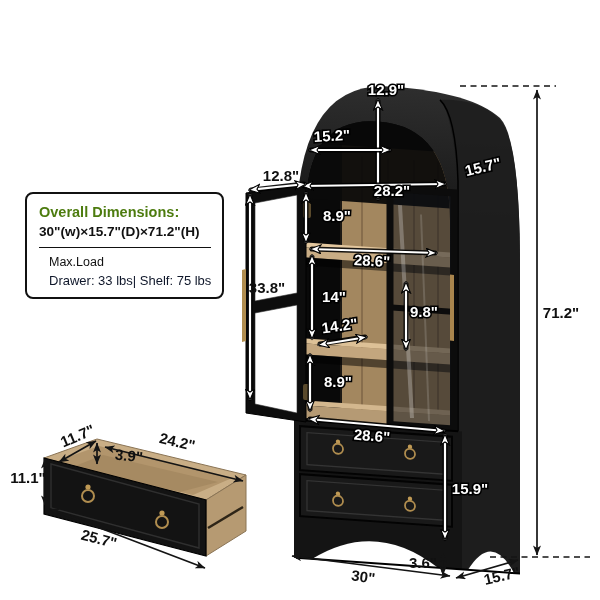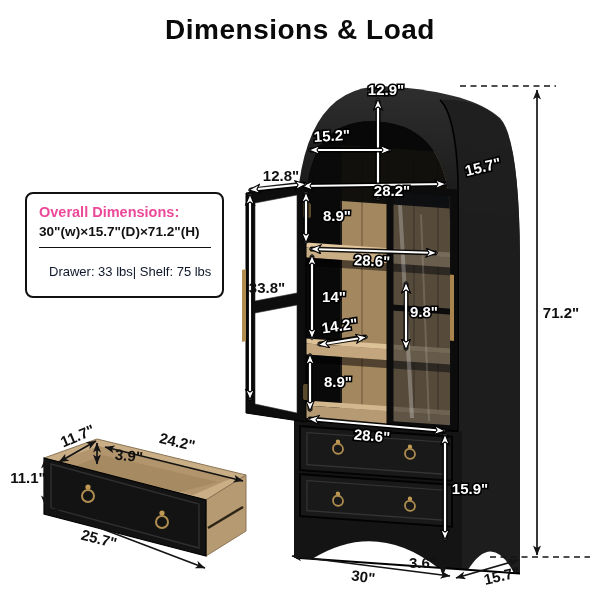--- a/index.html
+++ b/index.html
@@ -3,21 +3,21 @@
 <meta charset="utf-8">
 <style>
   html,body{margin:0;padding:0;background:#fff;}
   .stage{position:relative;width:600px;height:600px;background:#fff;overflow:hidden;
          font-family:"Liberation Sans",sans-serif;}
   .scene{position:absolute;left:0;top:0;width:600px;height:600px;}
   .title{position:absolute;left:0;top:14px;width:600px;text-align:center;
          font-size:28px;font-weight:700;color:#0a0a0a;letter-spacing:.5px;}
   .infobox{position:absolute;left:25px;top:192px;width:172px;background:#fff;
            border:2px solid #111;border-radius:8px;padding:10px 11px 9px 12px;z-index:5;}
-  .ib-h{font-size:14.5px;font-weight:700;color:#ec4899;margin-bottom:4px;}
+  .ib-h{font-size:14.5px;font-weight:700;color:#4d7c0f;margin-bottom:4px;}
   .ib-d{font-size:13.6px;font-weight:700;color:#111;white-space:nowrap;}
   .ib-hr{border:none;border-top:1.5px solid #111;margin:8px 0 7px 0;}
   .ib-row{display:flex;gap:10px;align-items:center;}
   .ib-l{font-size:12.5px;color:#111;margin-bottom:4px;}
   .ib-l2{font-size:13px;color:#0f172a;white-space:nowrap;}
   
   .ws{stroke:#000;stroke-width:5;stroke-linecap:round;opacity:.9;}
   .wl{stroke:#fff;stroke-width:2.2;}
   .bl{stroke:#141414;stroke-width:1.7;}
   .dash{stroke:#141414;stroke-width:1.6;stroke-dasharray:6 4.5;}
@@ -237,30 +237,30 @@
       <text class="tb" x="502" y="581" transform="rotate(-13 502 577)">15.7"</text>
 
       <text class="tb" x="78" y="441" transform="rotate(-23 78 437)">11.7"</text>
       <text class="tb" x="177" y="447" transform="rotate(13 177 443)">24.2"</text>
       <text class="tb" x="129" y="461" transform="rotate(6 129 456)">3.9"</text>
       <text class="tb" x="28" y="483">11.1"</text>
       <text class="tb" x="99" y="544" transform="rotate(15 99 539)">25.7"</text>
     </g>
   </svg>
 
-  <div class="title">Dimensions &amp; Load</div>
 
   <div class="infobox">
     <div class="ib-h">Overall Dimensions:</div>
     <div class="ib-d">30"(w)×15.7"(D)×71.2"(H)</div>
     <hr class="ib-hr">
     <div class="ib-row">
       <svg width="24" height="32" viewBox="0 0 26 32">
         <circle cx="11.5" cy="6.5" r="5.2" fill="none" stroke="#222" stroke-width="1.7"></circle>
         <path d="M5.5,14.5 L17,14.5 L20.5,28 Q21,30.2 18.8,30.2 L3.4,30.2 Q1.2,30.2 1.7,28 Z" fill="none" stroke="#222" stroke-width="1.7" stroke-linejoin="round"></path>
       </svg>
       <div>
+        <div class="ib-l">Max.Load</div>
         <div class="ib-l2">Drawer: 33 lbs| Shelf: 75 lbs</div>
       </div>
     </div>
   </div>
 
 </div>
 
 </body></html>

